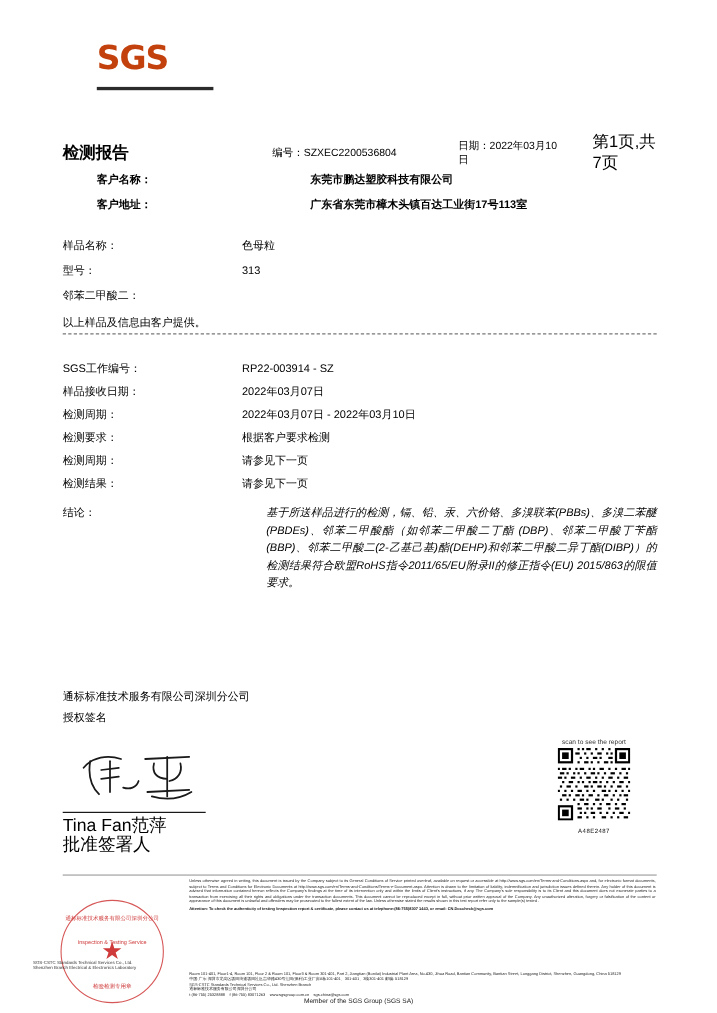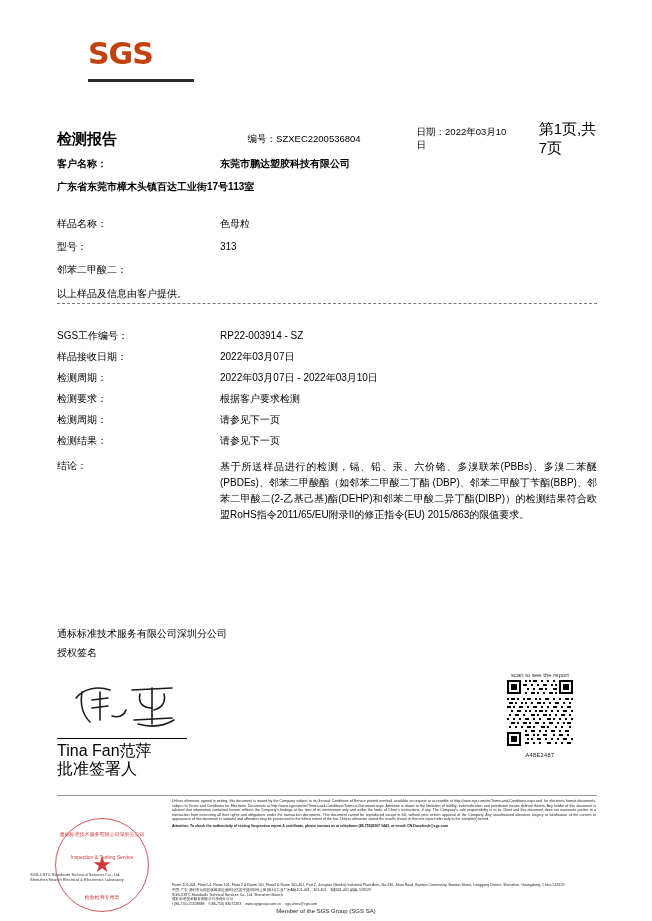--- a/index.html
+++ b/index.html
@@ -83,21 +83,21 @@
   }
   .frow .lbl {
     width: 163px;
     flex: 0 0 163px;
     color: #000;
   }
   .frow .val {
     color: #000;
     flex: 1;
   }
-  .frow.bold .lbl, .frow.bold .val { font-weight: bold; }
+  .frow.bold .lbl, .frow.bold .val { font-weight: bold; margin-left: 31px; }
   .note {
     font-size: 10px;
     line-height: 22px;
     margin-top: 2px;
   }
   
   .dashed {
     position: absolute;
     left: 57px;
     top: 303px;
@@ -109,26 +109,28 @@
     position: absolute;
     left: 57px;
     top: 325px;
     width: 540px;
   }
   .fields2 .frow { line-height: 21px; }
   .concl {
     display: flex;
     font-size: 10px;
     margin-top: 8px;
+    gap: 22px;
   }
   .concl .lbl { width: 163px; flex: 0 0 163px; }
   .concl .val {
     flex: 1;
     line-height: 16px;
     text-align: justify;
+    font-style: italic;
   }
   
   .sig-company {
     position: absolute;
     left: 57px;
     top: 624px;
     font-size: 10px;
     line-height: 19px;
   }
   .sig-image {
@@ -292,20 +294,21 @@
     </div>
     <div class="doc-page">第1页,共7页</div>
   </div>
 
   <div class="fields">
     <div class="frow bold">
       <div class="lbl">客户名称：</div>
       <div class="val">东莞市鹏达塑胶科技有限公司</div>
     </div>
     <div class="frow bold">
+      <div class="lbl">客户地址：</div>
       <div class="val">广东省东莞市樟木头镇百达工业街17号113室</div>
     </div>
     <div style="height:14px"></div>
     <div class="frow">
       <div class="lbl">样品名称：</div>
       <div class="val">色母粒</div>
     </div>
     <div class="frow">
       <div class="lbl">型号：</div>
       <div class="val">313</div>

